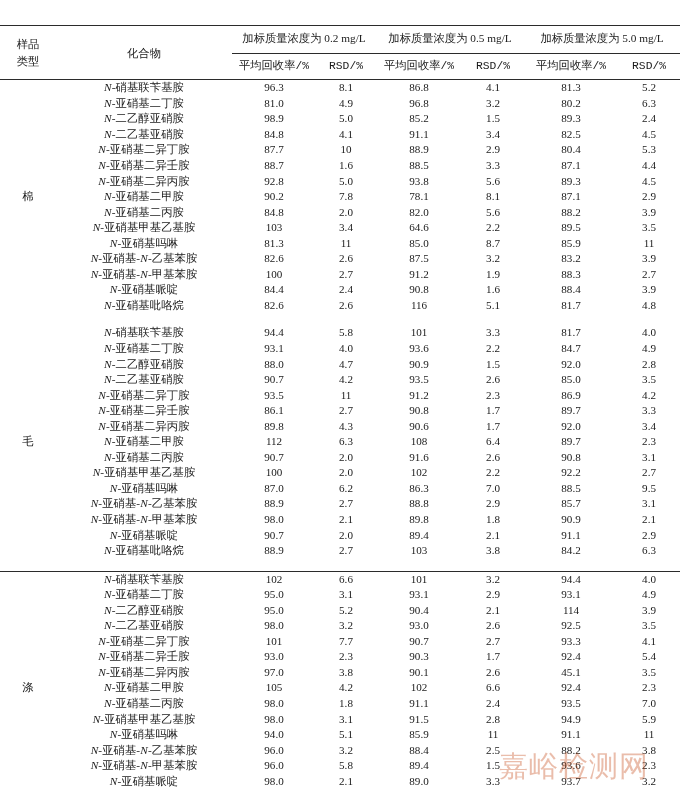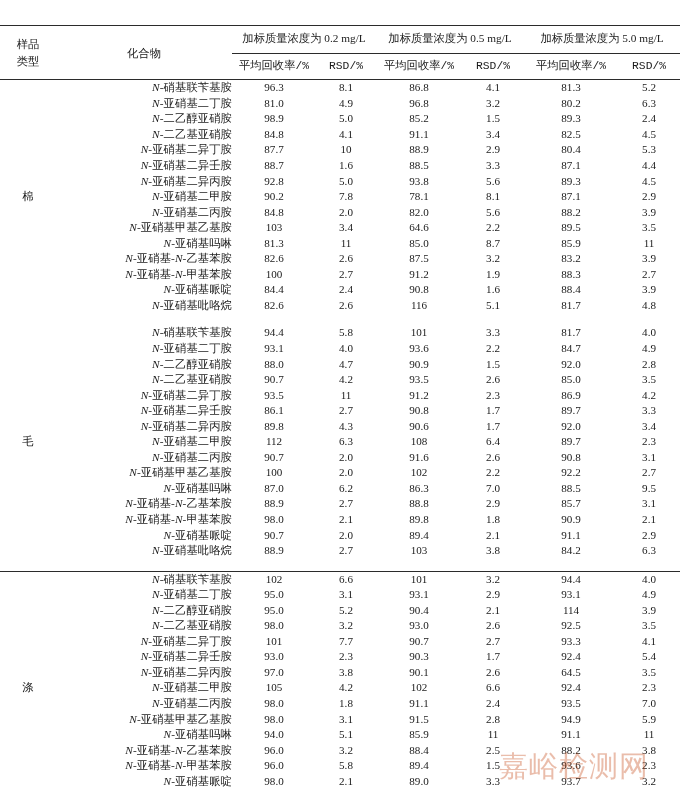--- a/index.html
+++ b/index.html
@@ -77,21 +77,21 @@
     text-align: center;
     vertical-align: middle;
     white-space: nowrap;
   }
   tbody td.sample-cell {
     vertical-align: middle;
     text-align: center;
     font-size: 11.3px;
   }
   tbody td.compound-cell {
-    text-align: right;
+    text-align: center;
     letter-spacing: 0.1px;
   }
   tbody td.num {
     font-size: 11.1px;
   }
   .ital {
     font-style: italic;
   }
   tr.spacer-row td {
     height: 12px;
@@ -505,21 +505,21 @@
           <td class="num">1.7</td>
           <td class="num">92.4</td>
           <td class="num">5.4</td>
         </tr>
         <tr>
           <td class="compound-cell"><span class="ital">N</span>-亚硝基二异丙胺</td>
           <td class="num">97.0</td>
           <td class="num">3.8</td>
           <td class="num">90.1</td>
           <td class="num">2.6</td>
-          <td class="num">64.5</td>
+          <td class="num">45.1</td>
           <td class="num">3.5</td>
         </tr>
         <tr>
           <td class="compound-cell"><span class="ital">N</span>-亚硝基二甲胺</td>
           <td class="num">105</td>
           <td class="num">4.2</td>
           <td class="num">102</td>
           <td class="num">6.6</td>
           <td class="num">92.4</td>
           <td class="num">2.3</td>

